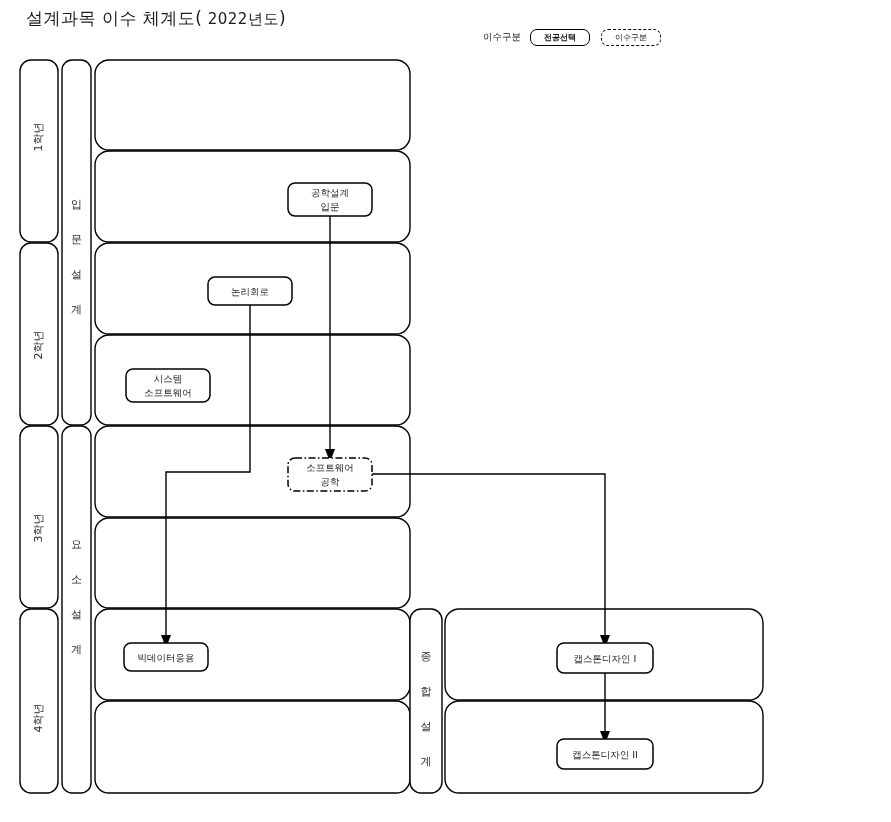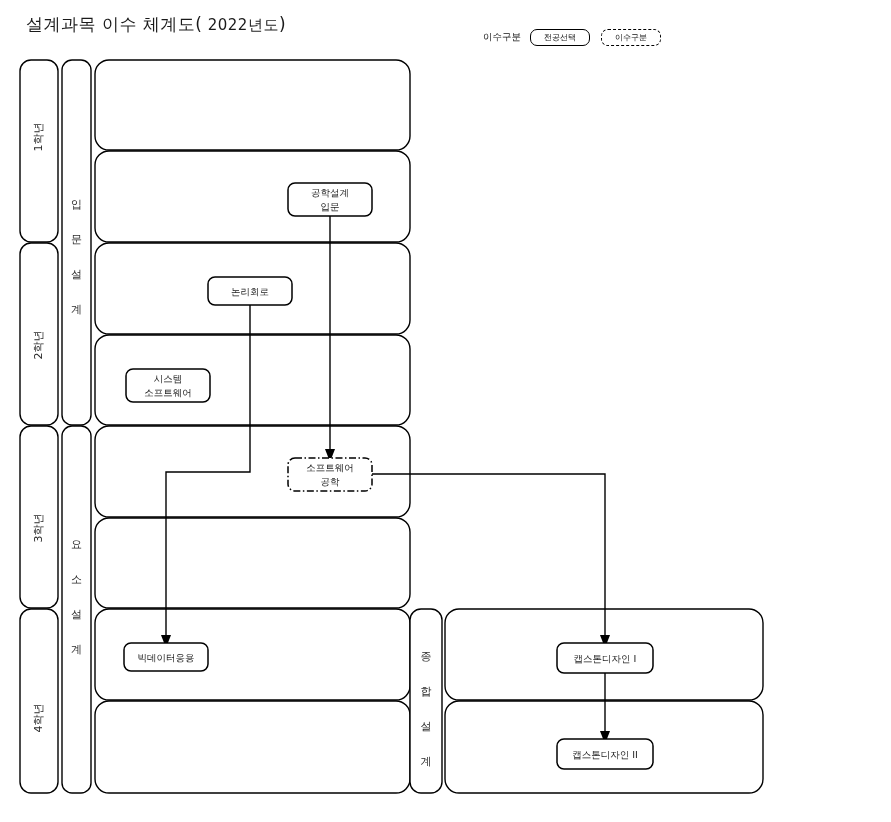--- a/index.html
+++ b/index.html
@@ -15,21 +15,21 @@
     position: relative;
   }
   #page {
     position: relative;
     width: 891px;
     height: 822px;
   }
   .page-title {
     position: absolute;
     left: 26px;
-    top: 13px;
+    top: 7px;
     font-size: 17px;
     color: #1a1a1a;
     letter-spacing: 0.5px;
     white-space: nowrap;
   }
   .page-title .yr {
     font-size: 15px;
   }
   .legend {
     position: absolute;
@@ -52,20 +52,21 @@
     height: 17px;
     display: flex;
     align-items: center;
     justify-content: center;
     box-sizing: border-box;
     white-space: nowrap;
   }
   .legend-chip.solid {
     border: 1.3px solid #000;
     border-radius: 7px;
+    font-weight: bold;
   }
   .legend-chip.dashdot {
     border: 1.3px dashed #000;
     border-radius: 7px;
     margin-left: 2px;
   }
   svg.diagram {
     position: absolute;
     left: 0;
     top: 0;

